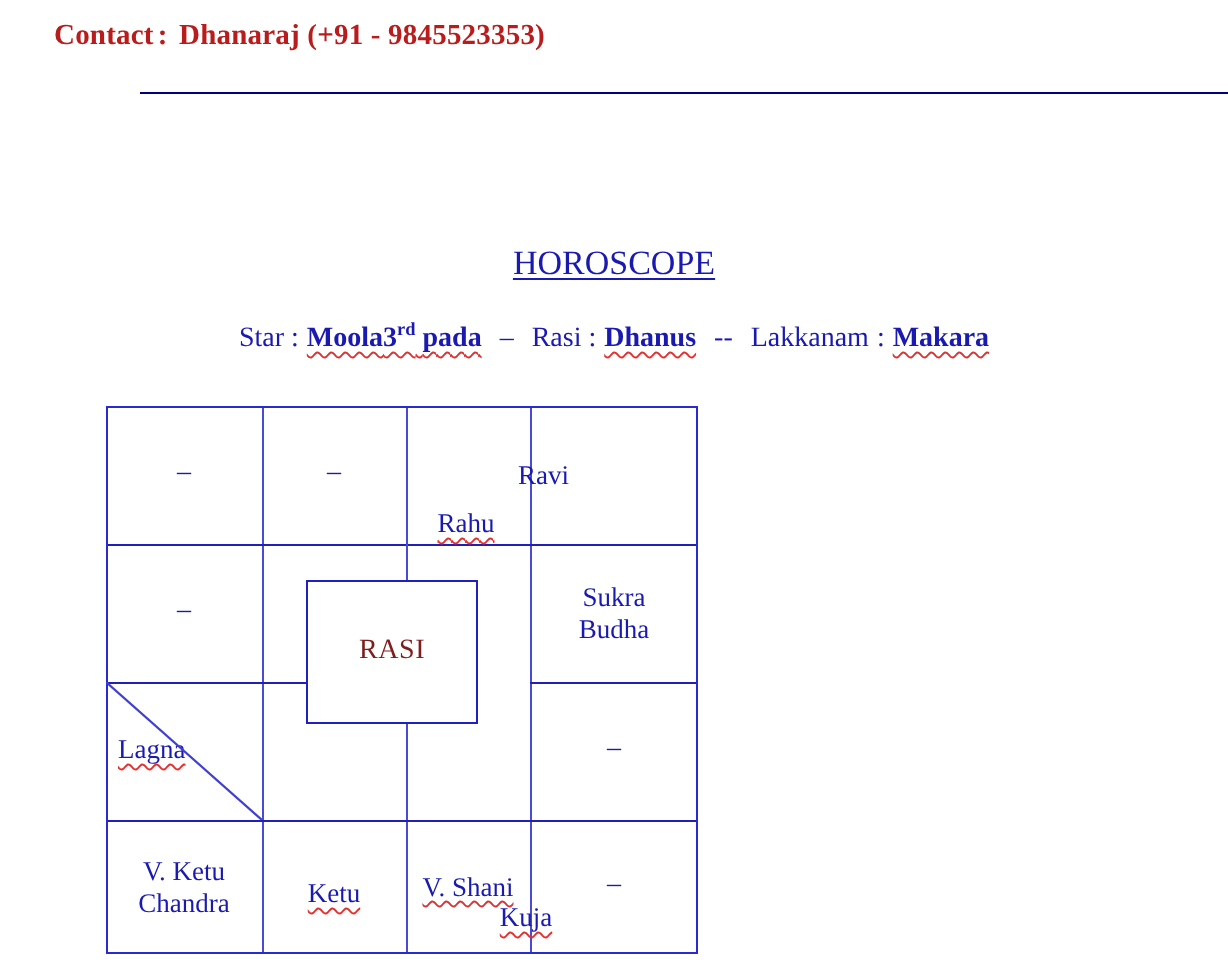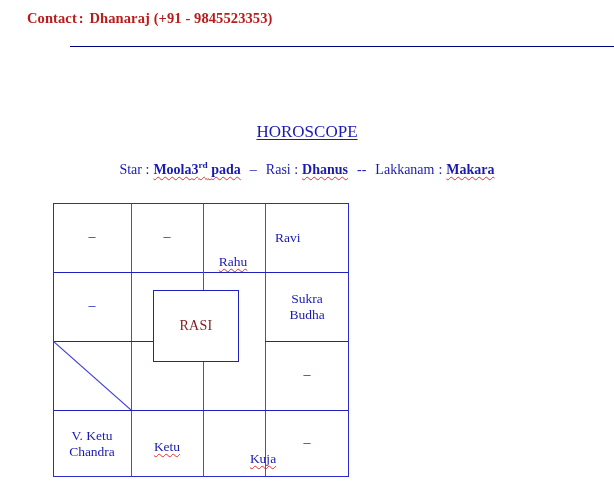--- a/index.html
+++ b/index.html
@@ -224,47 +224,53 @@
 
   <div class="cell" style="left:0px;   top:0px;   width:78px; height:69px;">
     <span class="dash">–</span>
   </div>
   <div class="cell" style="left:78px;  top:0px;   width:72px; height:69px;">
     <span class="dash">–</span>
   </div>
   <div class="cell" style="left:149px; top:0px;   width:62px; height:69px;align-items:flex-end;">
     <span class="squiggle">Rahu</span>
   </div>
-  <div class="cell left-align" style="left:216px; top:0px;   width:90px; height:69px;">
+  <div class="cell left-align" style="left:200px; top:0px;   width:90px; height:69px;">
     <span>Ravi</span>
   </div>
 
   <div class="cell" style="left:0px;   top:69px;  width:78px; height:69px;">
     <span class="dash">–</span>
   </div>
   <div class="cell" style="left:212px; top:69px;  width:84px; height:69px;">
     <div>
       <div>Sukra</div>
       <div>Budha</div>
     </div>
   </div>
 
+  <div class="cell left-align top-align" style="left:0px; top:138px; width:78px; height:69px;">
+    <span class="squiggle">Lagna</span>
+  </div>
   <div class="cell" style="left:212px; top:138px; width:84px; height:69px;">
     <span class="dash">–</span>
   </div>
 
   <div class="cell" style="left:0px;   top:207px; width:78px; height:67px;">
     <div>
       <div>V. Ketu</div>
       <div>Chandra</div>
     </div>
   </div>
   <div class="cell" style="left:78px;  top:207px; width:72px; height:74px;">
     <span class="squiggle">Ketu</span>
   </div>
+  <div class="cell" style="left:150px; top:207px; width:62px; height:67px;">
+    <span class="squiggle">V. Shani</span>
+  </div>
   <div class="cell" style="left:212px; top:207px; width:84px; height:67px;">
     <span class="dash">–</span>
   </div>
 
   <div class="overflow-text squiggle">Kuja</div>
 
   <div id="rasi-box">
     <span>RASI</span>
   </div>
 

